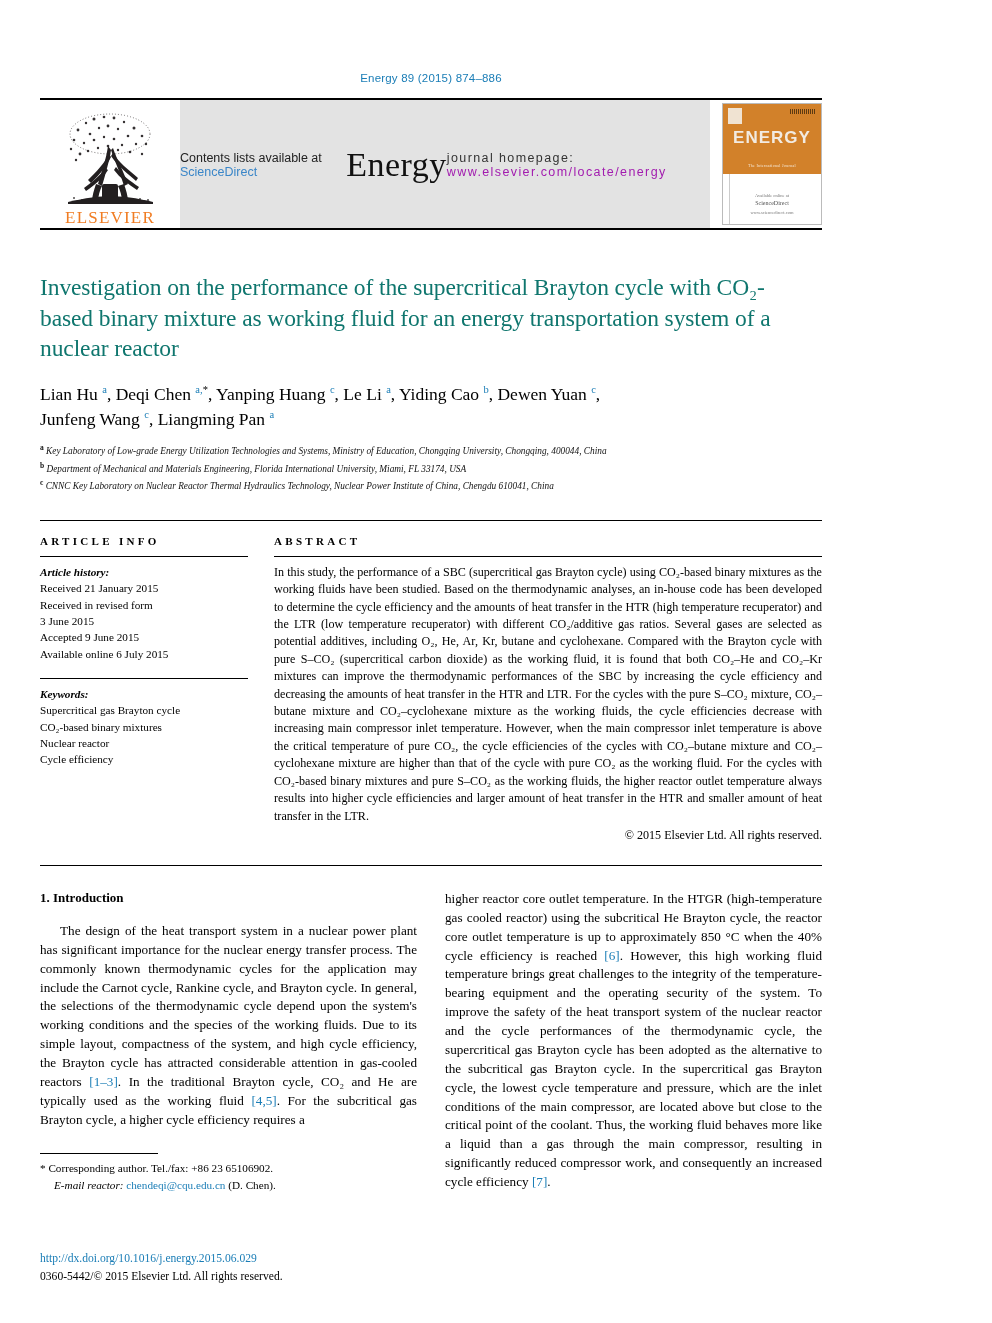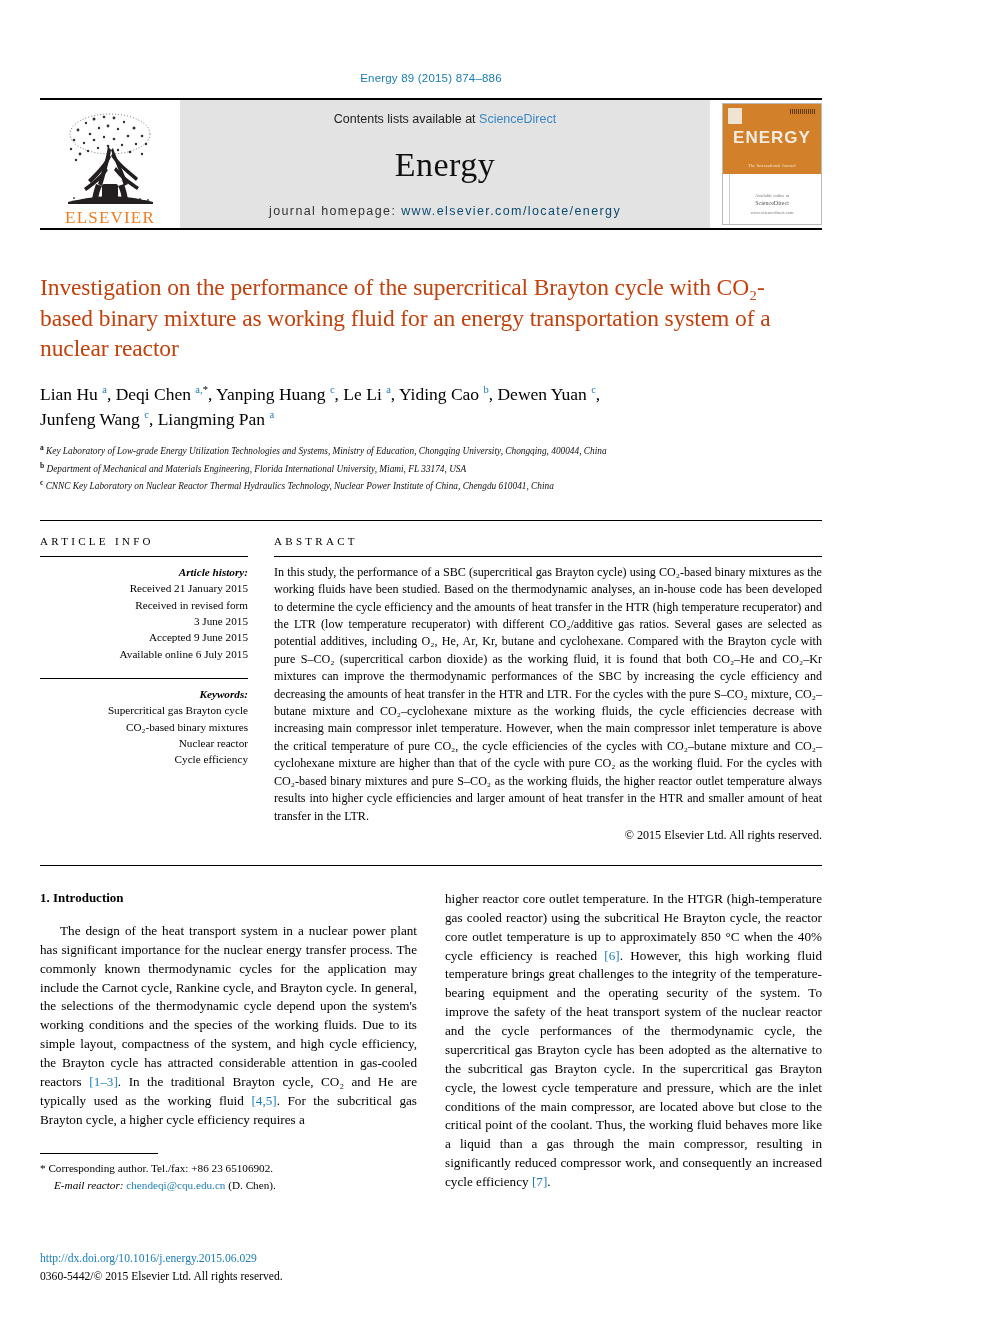--- a/index.html
+++ b/index.html
@@ -59,21 +59,21 @@
     letter-spacing: 1.2px;
     color: #f07c22;
     font-weight: 400;
     line-height: 1;
     margin-top: 1px;
   }
   .banner {
     flex: 1 1 auto;
     background: #e3e3e3;
     display: flex;
-    flex-direction: column;
+    flex-direction: row;
     justify-content: space-between;
     align-items: center;
     padding: 12px 0 10px 0;
     box-sizing: border-box;
   }
   .banner-top {
     font-family: "Liberation Sans", sans-serif;
     font-size: 12.5px;
     color: #222;
   }
@@ -83,21 +83,21 @@
     font-size: 34px;
     color: #111;
     letter-spacing: .5px;
   }
   .banner-bottom {
     font-family: "Liberation Sans", sans-serif;
     font-size: 12.5px;
     color: #333;
     letter-spacing: 1.4px;
   }
-  .banner-bottom .url { color: #0c4a6e; }
+  .banner-bottom .url { color: #a21caf; }
   .cover-thumb {
     flex: 0 0 100px;
     width: 100px;
     border: 1px solid #bbb;
     margin: 3px 0 3px 12px;
     background: #fff;
     position: relative;
     box-sizing: border-box;
     overflow: hidden;
   }
@@ -163,21 +163,21 @@
   .title-text {
     flex: 1 1 auto;
     padding-right: 26px;
   }
   h1.article-title {
     font-family: "Liberation Serif", serif;
     font-size: 23.5px;
     font-weight: 400;
     line-height: 1.30;
     margin: 0;
-    color: #c2410c;
+    color: #0f766e;
     letter-spacing: -0.1px;
   }
   .crossmark {
     flex: 0 0 88px;
     width: 88px;
     padding-top: 4px;
     display: flex;
     flex-direction: column;
     align-items: center;
   }
@@ -231,31 +231,30 @@
     margin: 26px 40px 0 40px;
     border-top: 1px solid #000;
     padding-top: 14px;
     display: flex;
     gap: 26px;
   }
   .col-info { flex: 0 0 208px; width: 208px; }
   .col-abs  { flex: 1 1 auto; }
   .sec-head {
     font-family: "Liberation Serif", serif;
-    font-weight: normal;
+    font-weight: bold;
     font-size: 11px;
     letter-spacing: 3.3px;
     margin-bottom: 9px;
   }
   .thin-rule { border-top: 1px solid #000; margin-bottom: 7px; }
   .info-body {
     font-family: "Liberation Serif", serif;
     font-size: 11.2px;
     line-height: 1.46;
-    text-align: right;
   }
   .info-body .lbl { font-style: italic; font-weight: 600; }
   .info-gap { height: 16px; }
   .abstract-body {
     font-family: "Liberation Serif", serif;
     font-size: 12.1px;
     line-height: 1.44;
     text-align: justify;
   }
   .copyright {

